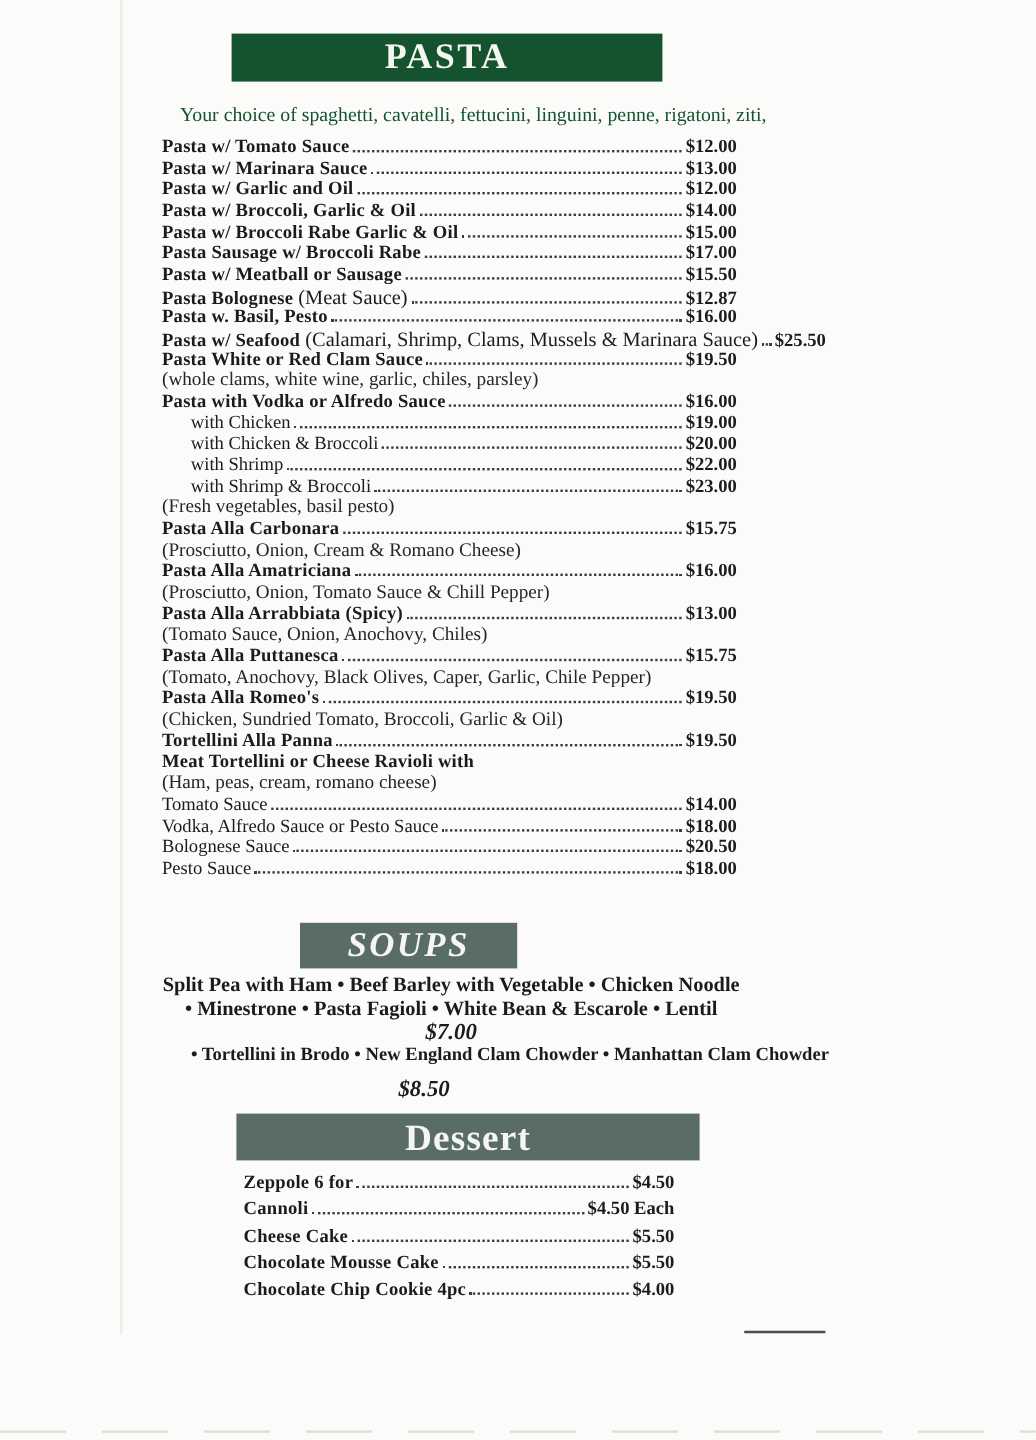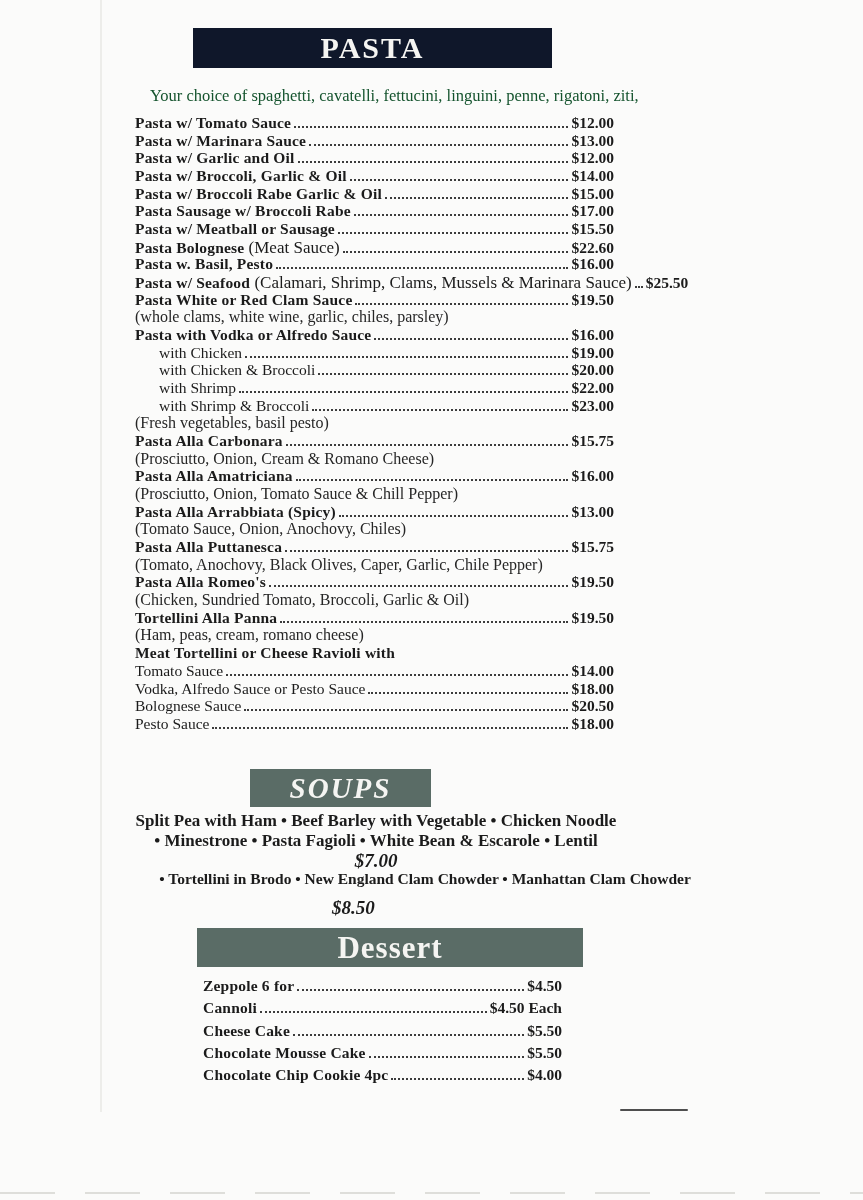--- a/index.html
+++ b/index.html
@@ -68,21 +68,21 @@
     background:repeating-linear-gradient(90deg,#dededa 0 55px, transparent 55px 85px);
   }
 </style>
 </head>
 <body>
 
 <div class="scan-edge-v"></div>
 <div class="scan-mark"></div>
 <div class="scan-edge-bottom"></div>
 
-<div id="pasta-banner" class="banner" style="background: #0f172a;">PASTA</div>
+<div id="pasta-banner" class="banner" style="background: #14532d;">PASTA</div>
 <div class="intro">Your choice of spaghetti, cavatelli, fettucini, linguini, penne, rigatoni, ziti,</div>
 <div id="pasta-list" class="menu-list">
     <div class="row bold">
       <span class="label">Pasta w/ Tomato Sauce</span>
       <span class="leader"></span>
       <span class="price">$12.00</span>
     </div>
     <div class="row bold">
       <span class="label">Pasta w/ Marinara Sauce</span>
       <span class="leader"></span>
@@ -109,21 +109,21 @@
       <span class="price">$17.00</span>
     </div>
     <div class="row bold">
       <span class="label">Pasta w/ Meatball or Sausage</span>
       <span class="leader"></span>
       <span class="price">$15.50</span>
     </div>
     <div class="row bold">
       <span class="label">Pasta Bolognese<span class="note"> (Meat Sauce)</span></span>
       <span class="leader"></span>
-      <span class="price">$22.60</span>
+      <span class="price">$12.87</span>
     </div>
     <div class="row bold">
       <span class="label">Pasta w. Basil, Pesto</span>
       <span class="leader"></span>
       <span class="price">$16.00</span>
     </div>
     <div class="row bold">
       <span class="label">Pasta w/ Seafood<span class="note"> (Calamari, Shrimp, Clams, Mussels &amp; Marinara Sauce)</span></span>
       <span class="leader"></span>
       <span class="price">$25.50</span>
@@ -202,25 +202,25 @@
       <span class="price">$19.50</span>
     </div>
     <div class="row desc">
       <span class="label">(Chicken, Sundried Tomato, Broccoli, Garlic &amp; Oil)</span>
     </div>
     <div class="row bold">
       <span class="label">Tortellini Alla Panna</span>
       <span class="leader"></span>
       <span class="price">$19.50</span>
     </div>
+    <div class="row bold">
+      <span class="label">Meat Tortellini or Cheese Ravioli with</span>
+    </div>
     <div class="row desc">
       <span class="label">(Ham, peas, cream, romano cheese)</span>
-    </div>
-    <div class="row bold">
-      <span class="label">Meat Tortellini or Cheese Ravioli with</span>
     </div>
     <div class="row plain">
       <span class="label">Tomato Sauce</span>
       <span class="leader"></span>
       <span class="price">$14.00</span>
     </div>
     <div class="row plain">
       <span class="label">Vodka, Alfredo Sauce or Pesto Sauce</span>
       <span class="leader"></span>
       <span class="price">$18.00</span>

